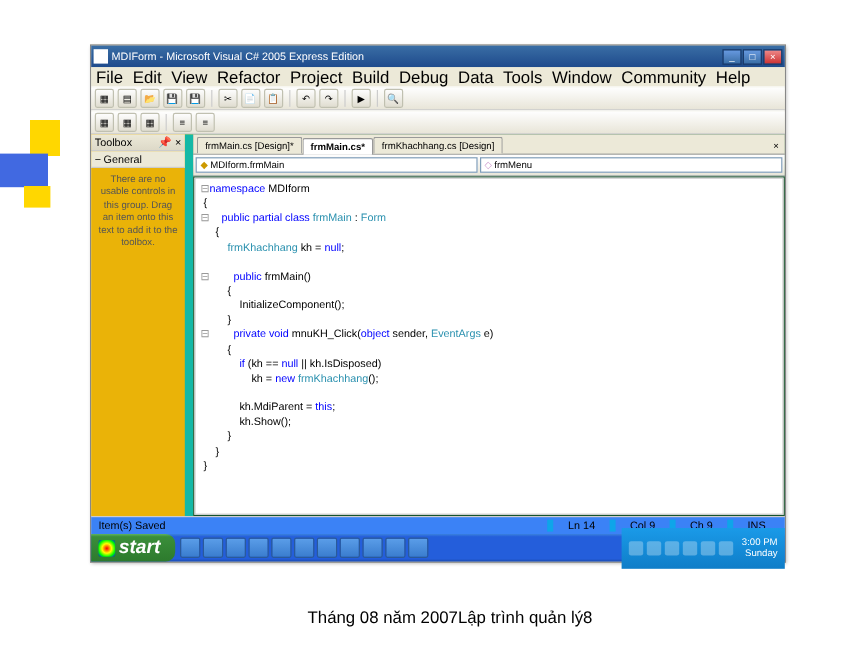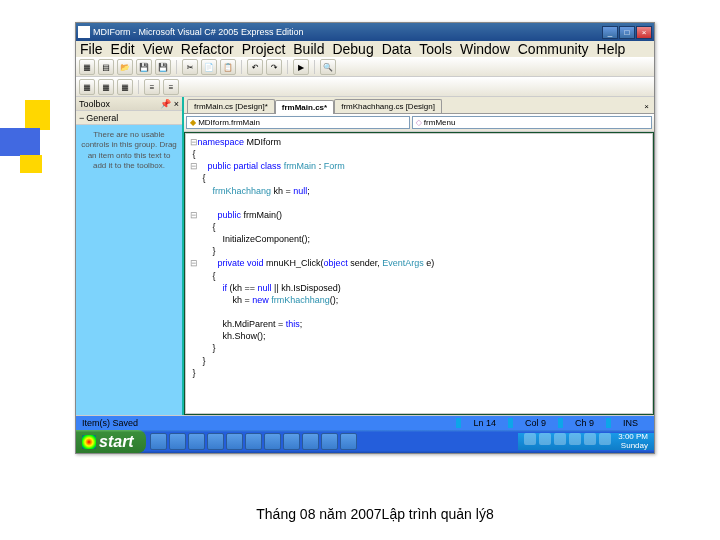--- a/index.html
+++ b/index.html
@@ -4,34 +4,34 @@
 <style>
 *{margin:0;padding:0;box-sizing:border-box;font-family:Tahoma,sans-serif}
 body{width:720px;height:540px;background:#fff;position:relative;font-size:9px}
 .slide{width:720px;height:540px;position:relative}
 .decor{position:absolute;top:100px;left:0;width:60px;height:80px}
 .decor .y{position:absolute;background:#ffd700}
 .decor .b{position:absolute;background:#4169e1}
 .decor .y1{top:0;left:25px;width:25px;height:30px}
 .decor .b1{top:28px;left:0;width:40px;height:28px}
 .decor .y2{top:55px;left:20px;width:22px;height:18px}
-.screenshot{position:absolute;top:22px;left:75px;width:580px;height:432px;background:#ece9d8;border:1px solid #888;box-shadow:1px 1px 3px rgba(0,0,0,.3)}
+.screenshot{position:absolute;top:37px;left:75px;width:580px;height:432px;background:#ece9d8;border:1px solid #888;box-shadow:1px 1px 3px rgba(0,0,0,.3)}
 .titlebar{height:18px;background:linear-gradient(to bottom,#3a6ea5,#1e4a8c);color:#fff;display:flex;align-items:center;padding:0 2px;font-size:9px}
 .titlebar .icon{width:12px;height:12px;background:#fff;margin-right:3px;display:inline-block}
 .titlebar .title{flex:1}
 .winbtns{display:flex;gap:1px}
 .winbtn{width:16px;height:13px;background:linear-gradient(#6799e0,#3a6ea5);border:1px solid #1a3a6a;display:flex;align-items:center;justify-content:center;color:#fff;font-size:8px;cursor:pointer}
 .winbtn.close{background:linear-gradient(#e88,#c33)}
 .menubar{height:16px;background:#ece9d8;display:flex;align-items:center;padding:0 4px;font-size:14px;gap:8px}
 .menubar span{cursor:pointer}
 .toolbar{height:20px;background:linear-gradient(#fefefe,#e8e5d8);border-top:1px solid #fff;border-bottom:1px solid #ccc;display:flex;align-items:center;padding:0 3px;gap:3px}
 .tbtn{width:16px;height:16px;background:linear-gradient(#fdfdfd,#e0ddd0);border:1px solid #c0c0b0;border-radius:2px;cursor:pointer;display:inline-flex;align-items:center;justify-content:center;font-size:8px}
 .tsep{width:1px;height:14px;background:#ccc;margin:0 2px}
 .workarea{display:flex;height:calc(100% - 18px - 16px - 40px - 15px - 23px)}
-.toolbox{width:108px;background:#7dd3fc;border-right:2px solid #14b8a6}
+.toolbox{width:85px;background:#eab308;border-right:7px solid #14b8a6}
 .tbxhead{height:14px;background:linear-gradient(#ece9d8,#ddd9c8);border-bottom:1px solid #ccc;font-size:9px;padding:1px 3px;display:flex;justify-content:space-between;align-items:center}
 .tbxgrp{height:14px;background:#ece9d8;border-bottom:1px solid #ccc;font-size:9px;padding:1px 3px;display:flex;align-items:center;gap:2px}
 .tbxmsg{font-size:8px;color:#555;padding:5px;text-align:center;line-height:1.3}
 .editor{flex:1;background:#14532d;display:flex;flex-direction:column}
 .tabbar{height:17px;background:#ece9d8;display:flex;align-items:flex-end;padding-left:3px;font-size:8px;gap:0;border-bottom:1px solid #999}
 .tab{padding:2px 6px;background:#ece9d8;border:1px solid #999;border-bottom:none;cursor:pointer;white-space:nowrap;border-radius:2px 2px 0 0}
 .tab.active{background:#fff;font-weight:bold;position:relative;top:1px}
 .navbar{height:18px;background:linear-gradient(#fefefe,#e8e5d8);border-bottom:1px solid #ccc;display:flex;align-items:center;font-size:8px;padding:0 2px;gap:2px}
 .navdrop{background:#fff;border:1px solid #7f9db9;padding:1px 3px;font-size:8px;display:flex;align-items:center;gap:2px}
 .navdrop.left{flex:0 0 48%}
@@ -42,21 +42,21 @@
 .codearea .line{display:block}
 .gutter{color:#999;user-select:none}
 .statusbar{height:15px;background:#3b82f6;border-top:1px solid #ccc;display:flex;align-items:center;font-size:9px;padding:0 4px}
 .statusbar .cell{padding:0 12px;border-left:5px solid #0ea5e9}
 .statusbar .cell:first-child{border:none;flex:1;padding-left:2px}
 .taskbar{height:23px;background:linear-gradient(to bottom,#3a81dd,#245edb 10%,#245edb 90%,#1a4aae);display:flex;align-items:center}
 .startbtn{height:23px;padding:0 12px 0 6px;background:linear-gradient(to bottom,#5fb35f,#3a8e3a 10%,#2d7a2d);color:#fff;font-weight:bold;font-size:16px;font-style:italic;display:flex;align-items:center;gap:3px;cursor:pointer;border-radius:0 8px 8px 0}
 .startbtn::before{content:'';width:14px;height:14px;background:radial-gradient(circle,#f00 0%,#ff0 40%,#0f0 70%,#00f 100%);border-radius:2px}
 .tbitems{flex:1;display:flex;align-items:center;gap:2px;padding:0 4px}
 .tbitem{width:17px;height:17px;background:linear-gradient(#5a9de8,#3a7dce);border:1px solid #2a5a9a;border-radius:2px;cursor:pointer}
-.systray{height:17px;background:linear-gradient(to bottom,#1a9ae8,#0f7dc8);padding:0 6px;display:flex;gap:3px;color:#fff;font-size:8px}
+.systray{height:34px;background:linear-gradient(to bottom,#1a9ae8,#0f7dc8);padding:0 6px;display:flex;align-items:center;gap:3px;color:#fff;font-size:8px}
 .trayicon{width:12px;height:12px;background:rgba(255,255,255,.3);border-radius:2px}
 .clock{line-height:1.1;text-align:right;margin-left:4px}
 .footer{position:absolute;bottom:18px;left:0;width:720px;display:flex;justify-content:center;align-items:center;padding:0 65px 0 95px;font-size:14px;font-family:Arial}
 .footer .pgnum{font-size:14px}
 </style>
 </head>
 <body>
 
 <div class="slide">
   <div class="decor">

